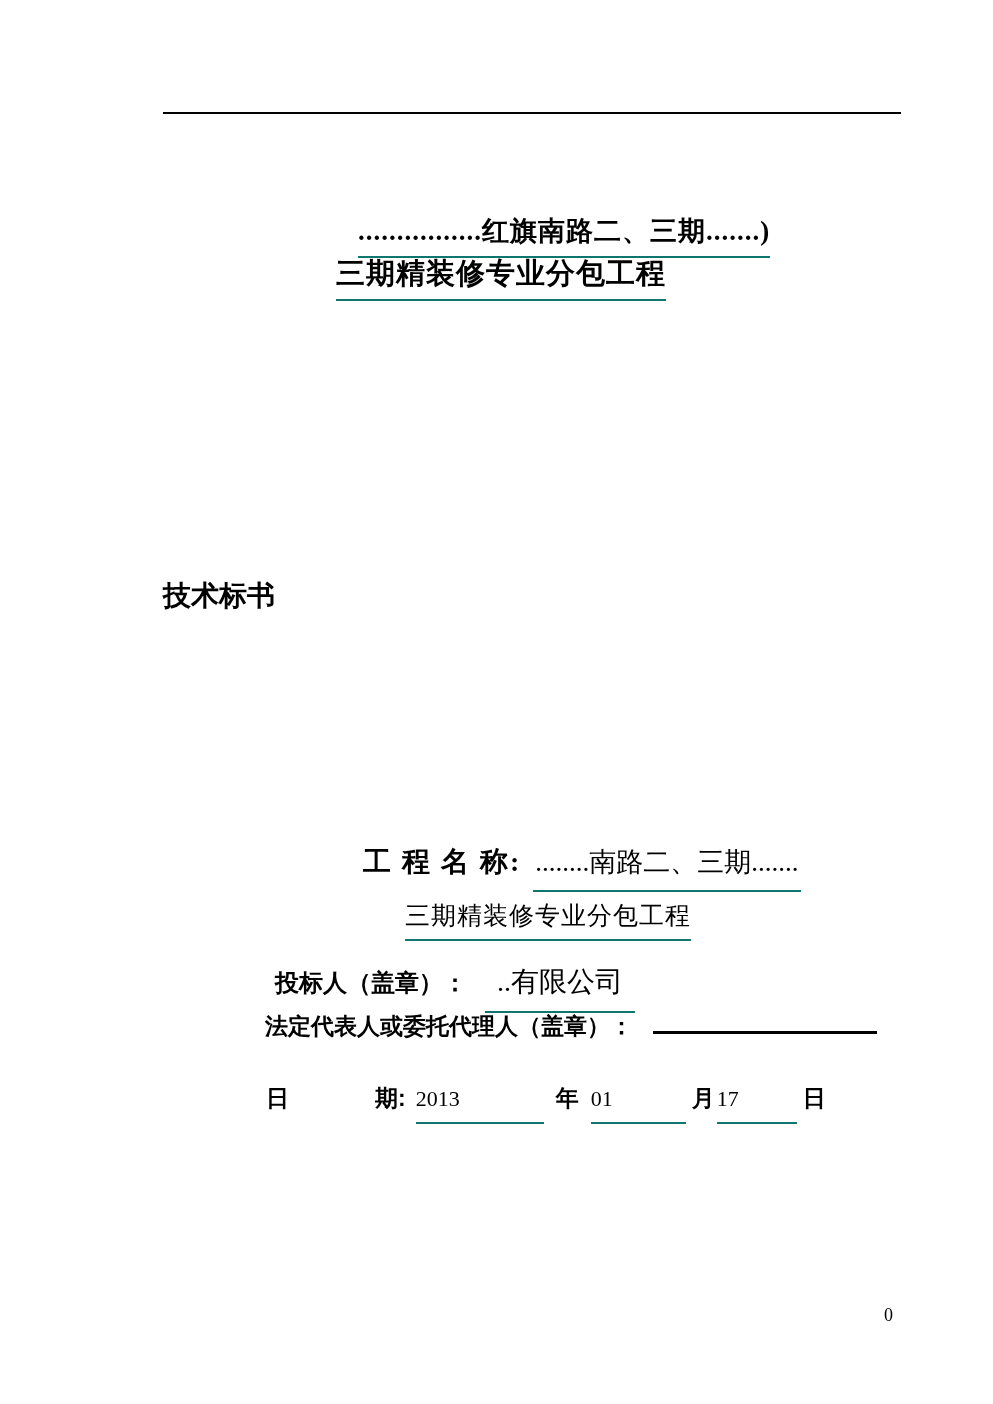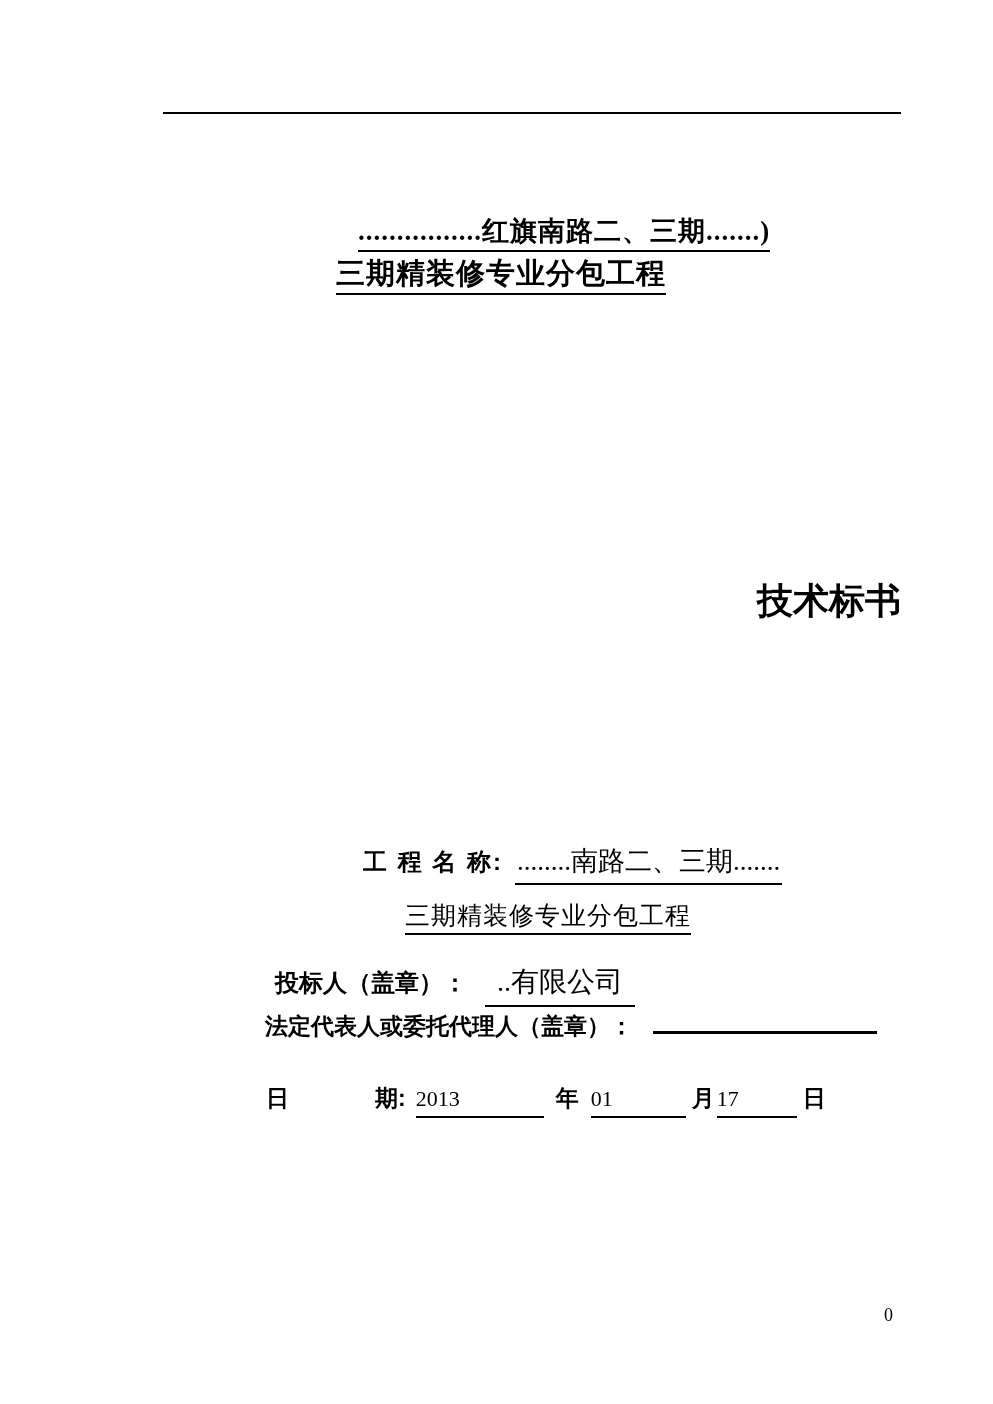--- a/index.html
+++ b/index.html
@@ -8,22 +8,22 @@
     width: 993px;
     height: 1404px;
     background: #ffffff;
     color: #000000;
     font-family: "Liberation Serif", "DejaVu Serif", serif;
     overflow: hidden;
   }
   .abs { position: absolute; }
   
   .u {
-    border-bottom: 2px solid #000000;
-    padding-bottom: 4px;
+    border-bottom: 2px solid #0f766e;
+    padding-bottom: 10px;
   }
   .serif      { font-family: "Liberation Serif", "DejaVu Serif", serif; font-weight: normal; }
   .serif-bold { font-family: "Liberation Serif", "DejaVu Serif", serif; font-weight: bold; }
   .sans-bold  { font-family: "Liberation Sans", "DejaVu Sans", sans-serif; font-weight: bold; }
 
   .header-rule {
     left: 163px; top: 112px; width: 738px; height: 0;
     border-top: 2px solid #000000;
   }
 
@@ -32,28 +32,28 @@
 
   .main-title {
     left: 163px; top: 502px; width: 738px;
     text-align: center;
     font-size: 48px;
     letter-spacing: 14px;
     white-space: nowrap;
   }
   .subtitle {
     left: 163px; top: 577px; width: 738px;
-    text-align: right;
-    font-size: 36px;
+    text-align: left;
+    font-size: 28px;
   }
 
   .row { display: flex; align-items: baseline; white-space: nowrap; }
 
   .project-row { left: 363px; top: 843px; }
-  .project-row .lbl { font-size: 24px; letter-spacing: 2px; }
+  .project-row .lbl { font-size: 28px; letter-spacing: 2px; font-family: Liberation Serif, serif; }
   .project-row .val { font-size: 27px; margin-left: 12px; padding-left: 2px; padding-right: 2px; }
 
   .project-line2 { left: 405px; top: 899px; font-size: 25px; letter-spacing: 1px; }
 
   .bidder-row { left: 275px; top: 963px; }
   .bidder-row .lbl { font-size: 24px; }
   .bidder-row .val { font-size: 28px; margin-left: 18px; padding-left: 12px; padding-right: 12px; }
 
   .legal-row { left: 265px; top: 1011px; }
   .legal-row .lbl { font-size: 23px; }

